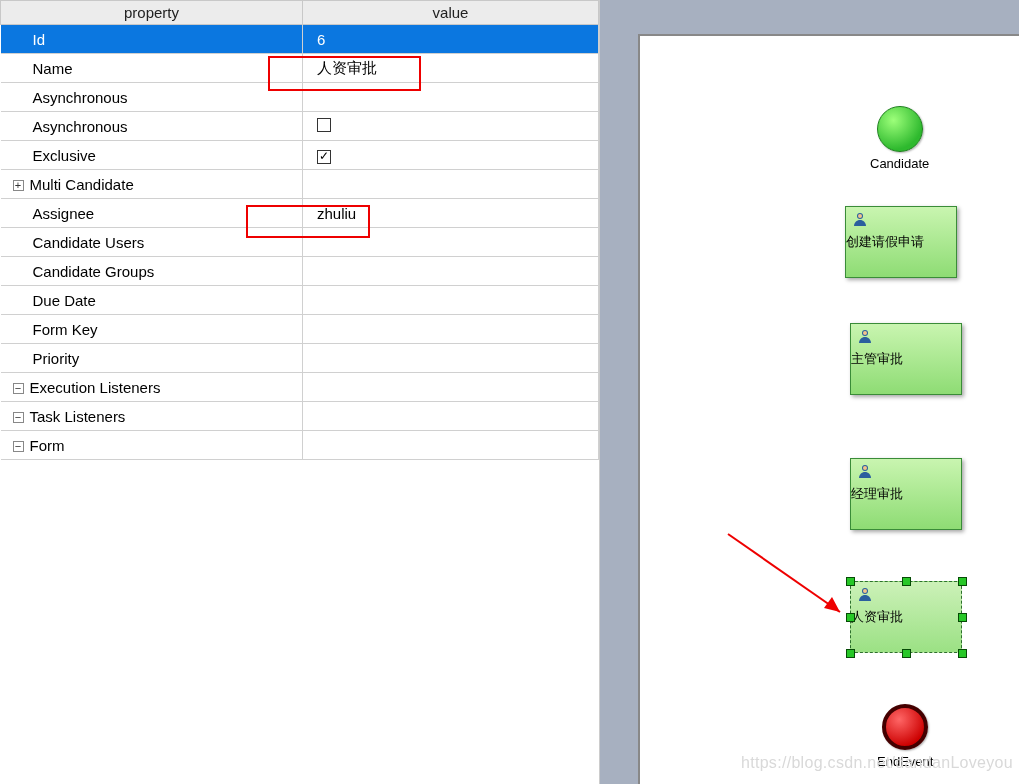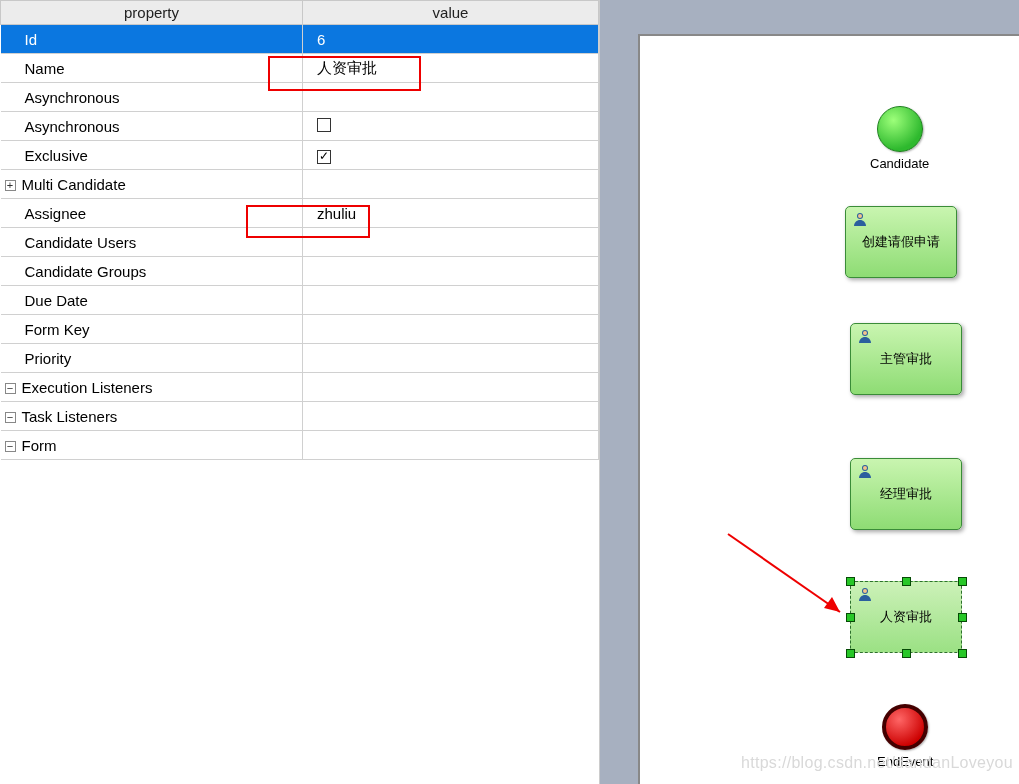--- a/index.html
+++ b/index.html
@@ -25,21 +25,21 @@
     font-weight: normal;
     text-align: center;
     border: 1px solid #c8c8c8;
     height: 24px;
     color: #222;
   }
   .prop-table td {
     height: 29px;
     border-bottom: 1px solid #d0d0d0;
     border-right: 1px solid #d0d0d0;
-    padding-left: 24px;
+    padding-left: 32px;
     color: #000;
   }
   .prop-table td.val { padding-left: 14px; }
   .prop-table tr.selected td {
     background: #0b77e0;
     color: #fff;
   }
   .prop-table td.col1 { width: 302px; }
   .expander {
     display:inline-block;
@@ -99,26 +99,25 @@
     background:radial-gradient(circle at 35% 30%, #ff6666 0%, #c00 75%);
     border:4px solid #400;
     box-shadow:1px 1px 2px rgba(0,0,0,.3);
   }
   .node-label { margin-top:4px; }
   
   .task {
     width:112px; height:72px;
     background:linear-gradient(#c9f5b0,#8edc74);
     border:1px solid #3a8c38;
-    border-radius:5px;
+    border-radius:0;
     box-shadow:2px 2px 4px rgba(0,0,0,.35);
     position:relative;
     display:flex;
     align-items:center;
-    justify-content:center;
   }
   .task .user-icon {
     position:absolute; left:6px; top:4px;
   }
   .task.selected {
     background:linear-gradient(#ccf1b8,#9be184);
     border:1px dashed #2d6f2d;
     box-shadow:none;
   }
   .selection-handles div {

